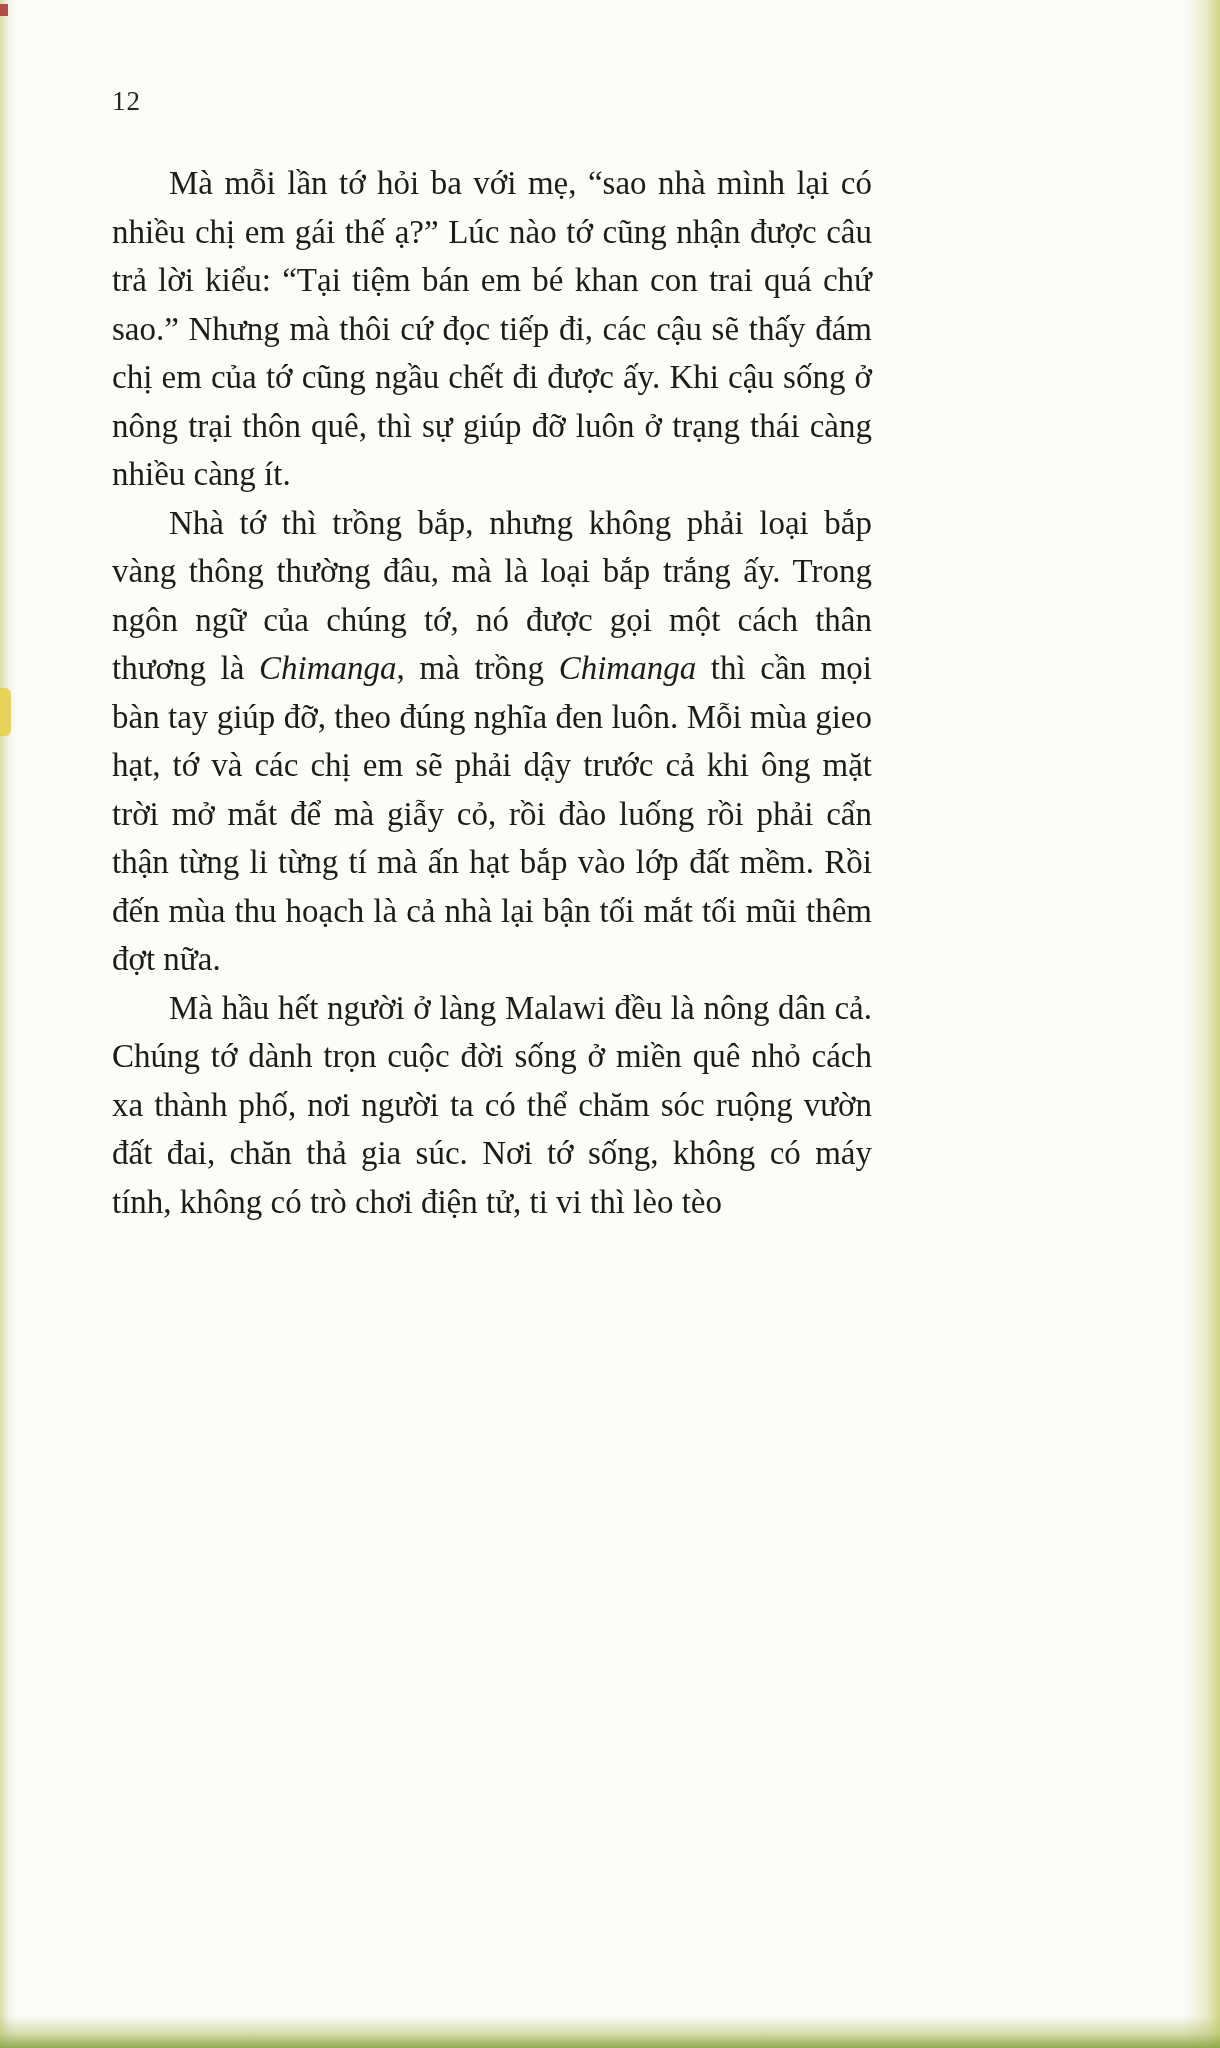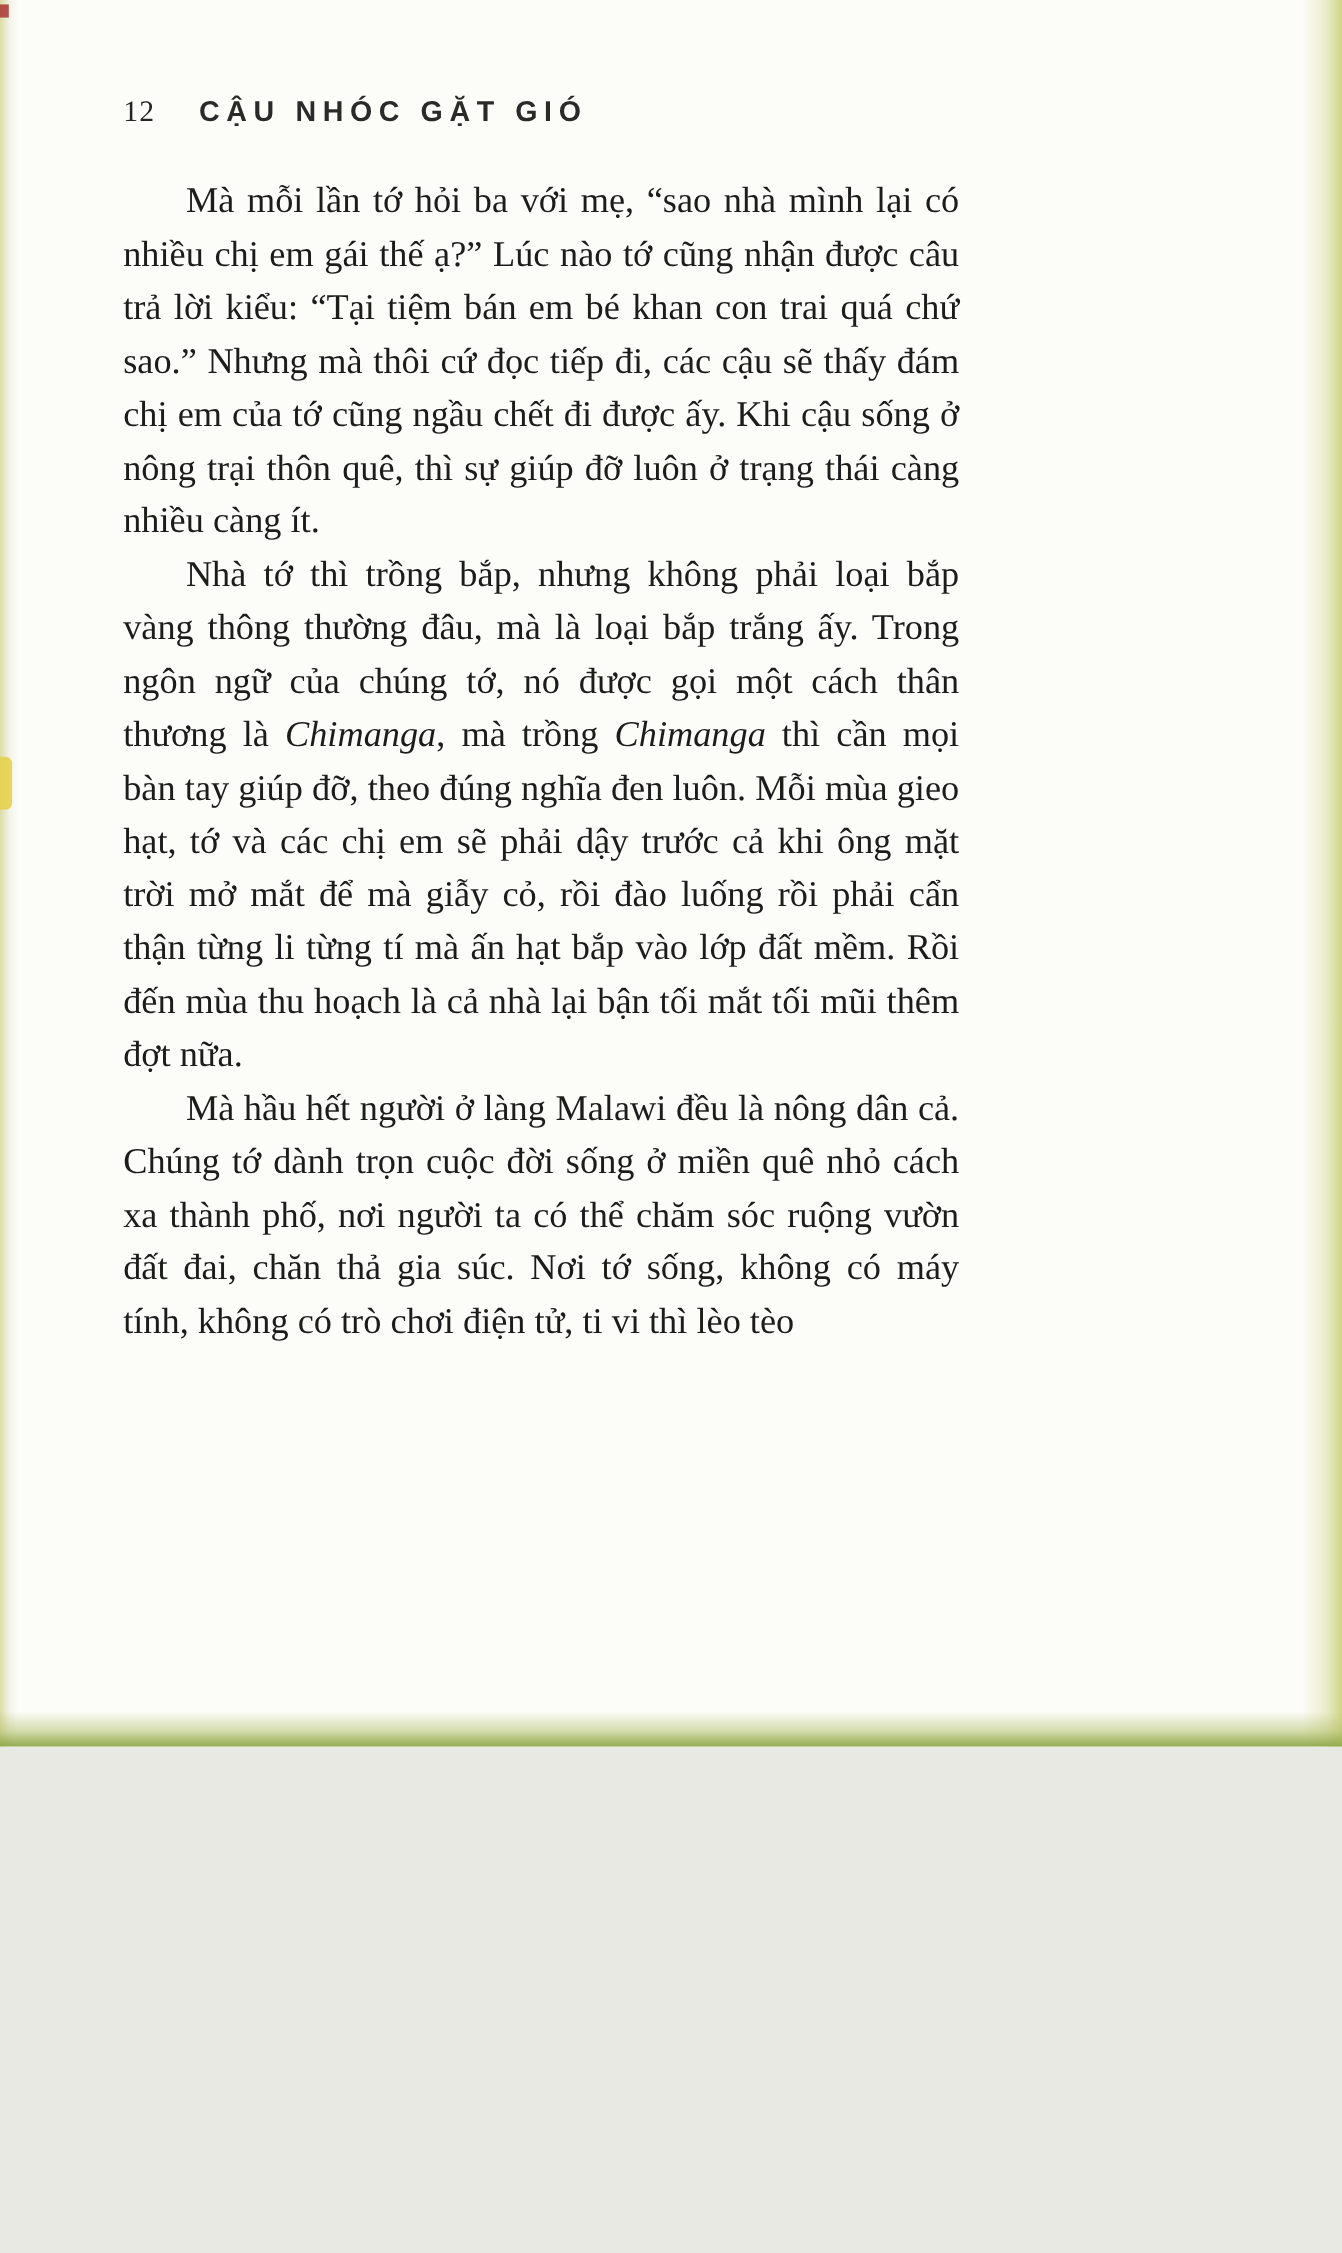--- a/index.html
+++ b/index.html
@@ -3,21 +3,21 @@
 <meta charset="utf-8">
 <style>
   html, body {
     margin: 0;
     padding: 0;
     background: #e9e9e4;
   }
   .page {
     position: relative;
     width: 1220px;
-    height: 1588px;
+    height: 2048px;
     margin: 0 auto;
     background: #fcfcf8;
     overflow: hidden;
     font-family: "Liberation Serif", "DejaVu Serif", serif;
     color: #1c1c1c;
   }
   
   .edge-right {
     position: absolute; top: 0; right: 0;
     width: 36px; height: 100%;
@@ -104,21 +104,20 @@
 
   <div class="edge-left"></div>
   <div class="edge-right"></div>
   <div class="edge-bottom"></div>
   <div class="artifact-red"></div>
   <div class="artifact-yellow"></div>
 
   <div class="content">
     <div class="page-header">
       <span class="page-number">12</span>
-      <span class="running-title">CẬU NHÓC GẶT GIÓ</span>
     </div>
 
     <div class="page-body">
 
         <p class="para indent"><span>Mà mỗi lần tớ hỏi ba với mẹ, “sao nhà mình lại có nhiều chị em gái thế ạ?” Lúc nào tớ cũng nhận được câu trả lời kiểu: “Tại tiệm bán em bé khan con trai quá chứ sao.” Nhưng mà thôi cứ đọc tiếp đi, các cậu sẽ thấy đám chị em của tớ cũng ngầu chết đi được ấy. Khi cậu sống ở nông trại thôn quê, thì sự giúp đỡ luôn ở trạng thái càng nhiều càng ít.</span></p>
         <p class="para indent"><span>Nhà tớ thì trồng bắp, nhưng không phải loại bắp vàng thông thường đâu, mà là loại bắp trắng ấy. Trong ngôn ngữ của chúng tớ, nó được gọi một cách thân thương là </span><span class="italic">Chimanga</span><span>, mà trồng </span><span class="italic">Chimanga</span><span> thì cần mọi bàn tay giúp đỡ, theo đúng nghĩa đen luôn. Mỗi mùa gieo hạt, tớ và các chị em sẽ phải dậy trước cả khi ông mặt trời mở mắt để mà giẫy cỏ, rồi đào luống rồi phải cẩn thận từng li từng tí mà ấn hạt bắp vào lớp đất mềm. Rồi đến mùa thu hoạch là cả nhà lại bận tối mắt tối mũi thêm đợt nữa.</span></p>
         <p class="para indent"><span>Mà hầu hết người ở làng Malawi đều là nông dân cả. Chúng tớ dành trọn cuộc đời sống ở miền quê nhỏ cách xa thành phố, nơi người ta có thể chăm sóc ruộng vườn đất đai, chăn thả gia súc. Nơi tớ sống, không có máy tính, không có trò chơi điện tử, ti vi thì lèo tèo</span></p>
       </div>
   </div>
 

